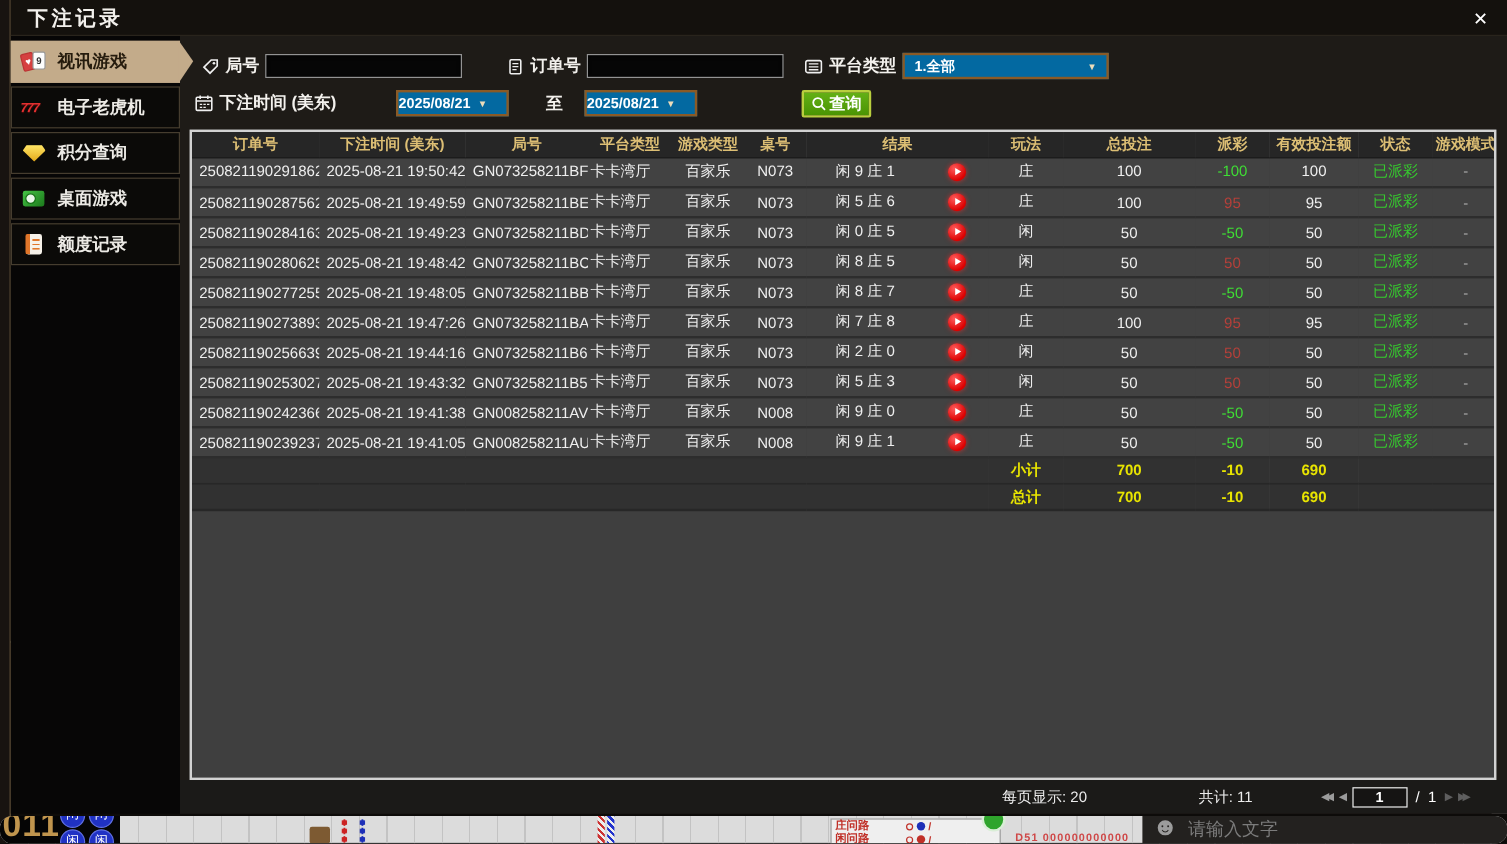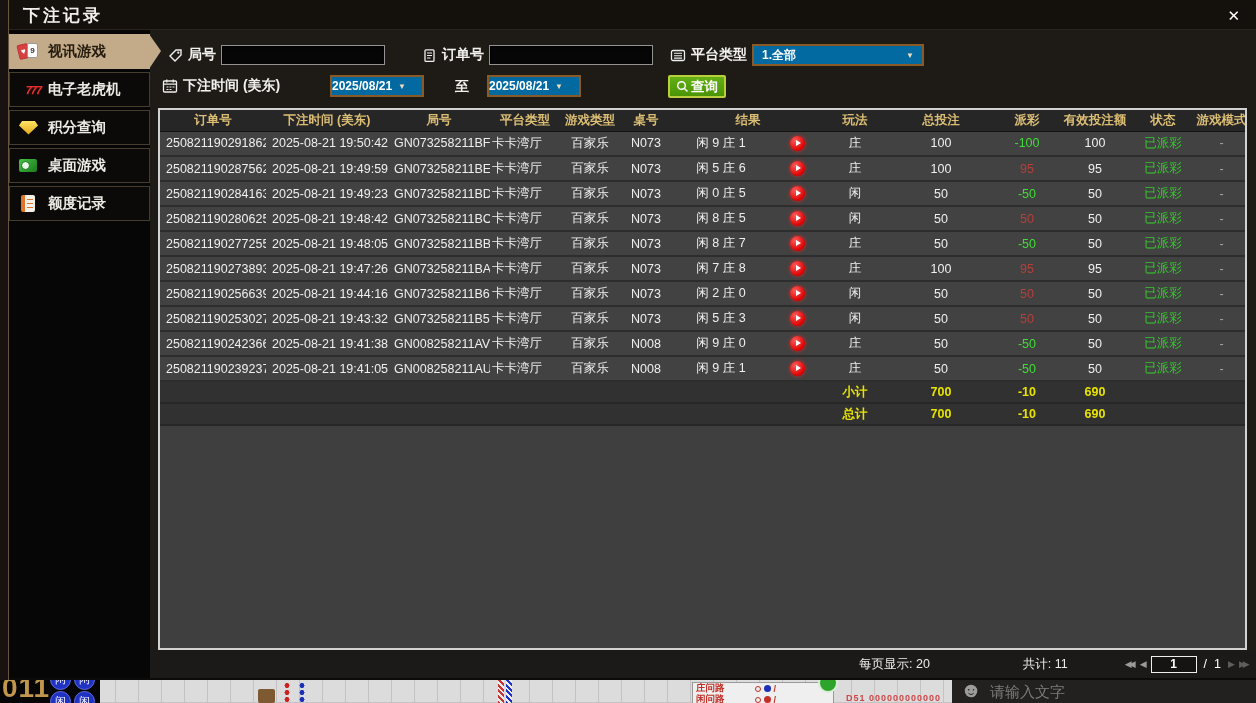--- a/index.html
+++ b/index.html
@@ -9,21 +9,21 @@
 
   
   .left-strip { position:absolute; left:0; top:0; width:9px; height:703px; background:#181310;
     border-right:1px solid rgba(170,142,98,.55); }
   .bg-bleed { position:absolute; left:1106px; top:36px; width:160px; color:rgba(232,226,214,.13);
     font-size:15px; font-weight:bold; white-space:nowrap; line-height:27px; z-index:1; }
   .bg-bleed-line3 { margin-top:34px; } .bg-bleed-line4 { margin-top:20px; }
   .bg-hr { position:absolute; left:1000px; top:33px; width:256px; height:1px; background:rgba(255,255,255,.22); z-index:1; }
   .mini-scroll { position:absolute; left:1243px; top:671px; width:26px; height:7px; background:#dedede; z-index:6; }
 
-  .bottom-bg { position:absolute; left:0; top:680px; width:1256px; height:23px; background:#dcdcdc; overflow:hidden; z-index:5; }
+  .bottom-bg { position:absolute; left:0; top:680px; width:1256px; height:23px; background:#dcdcdc; overflow:hidden; z-index:5;border-radius:10px; }
   .road-grid { position:absolute; inset:0;
     background-image:repeating-linear-gradient(90deg,#c3c3c3 0 1px,transparent 1px 23px),
                      repeating-linear-gradient(0deg,#c3c3c3 0 1px,transparent 1px 23px); }
   .shoe-box { position:absolute; left:0; top:0; width:100px; height:23px; background:#050505; }
   .shoe-num { position:absolute; left:2px; top:-8px; color:#c0954e; font-size:28px; font-weight:bold; letter-spacing:1px; }
   .road-circle { position:absolute; width:21px; height:21px; border-radius:50%; background:#2032c4;
     border:1px solid #5f6fe0; color:#fff; font-size:11px; line-height:19px; text-align:center; }
   .dealer-chip { position:absolute; left:258px; top:9px; width:17px; height:14px; background:#7d5a32; border-radius:2px;
     color:#e8d6b8; font-size:10px; line-height:13px; text-align:center; }
   .dot-col { position:absolute; top:2px; width:6px; height:21px;
@@ -62,21 +62,21 @@
   .tab.active { background:#c3ab8a; border-color:#c3ab8a; color:#251b0d; z-index:3; }
   .tab.active::after { content:''; position:absolute; right:-12px; top:-1px;
     border-top:17px solid transparent; border-bottom:18px solid transparent; border-left:12px solid #c3ab8a; }
 
   
   .s-icon { width:24px; height:20px; position:relative; flex:0 0 24px; }
   .card { position:absolute; width:11px; height:15px; background:#fdfdfd; border:1px solid #b33;
     border-radius:2px; font-size:8px; color:#c22; text-align:center; line-height:13px; }
   .card.c1 { left:1px; top:2px; transform:rotate(-14deg); background:#d64040; color:#fff; }
   .card.c2 { left:10px; top:1px; color:#333; border-color:#999; }
-  .icon-777 { color:#e23030; font-style:italic; font-weight:bold; font-size:11px; line-height:20px; text-align:right;
+  .icon-777 { color:#e23030; font-style:italic; font-weight:bold; font-size:11px; line-height:20px; text-align:left;
     text-shadow:0 1px 1px #5a0f0f; letter-spacing:-1px; }
   .icon-table { position:absolute; left:2px; top:3px; width:18px; height:13px; border-radius:2px;
     background:linear-gradient(135deg,#45c445,#1c7a1c); }
   .icon-table::after { content:''; position:absolute; left:2px; bottom:2px; width:7px; height:7px; border-radius:50%;
     background:#e9f7e9; border:1px solid #157015; }
   .icon-diamond { position:absolute; left:2px; top:3px; width:19px; height:14px;
     clip-path:polygon(50% 100%, 0 35%, 18% 0, 82% 0, 100% 35%);
     background:linear-gradient(#ffe565,#e2a718); }
   .icon-doc { position:absolute; left:4px; top:1px; width:14px; height:17px; background:#f6f1e9; border-radius:2px;
     border-left:4px solid #e0762a; }
@@ -115,21 +115,21 @@
   td.c-status { color:#36ca2e; }
   td.c-mode { color:#a6a6a6; }
   tr.summary-row td { background:#313131; color:#e8e400; font-weight:bold; height:22px; border-bottom:2px solid #272727; }
   .play-btn { display:inline-block; width:15px; height:15px; border-radius:50%; position:relative; vertical-align:middle;
     background:radial-gradient(circle at 35% 30%, #ff5a5a, #dd0000 70%); box-shadow:0 0 4px rgba(255,40,40,.7); cursor:pointer; }
   .play-btn::after { content:''; position:absolute; left:6px; top:4px;
     border-left:5px solid #fff; border-top:3.5px solid transparent; border-bottom:3.5px solid transparent; }
 
   
   .list-footer { position:absolute; left:0; top:620px; width:100%; height:28px; background:#1b1a18;
-    display:flex; align-items:center; color:#ececec; font-size:12.5px;padding-left:24px; }
+    display:flex; align-items:center; color:#ececec; font-size:12.5px; }
   .per-page { margin-left:685px; }
   .total-count { margin-left:93px; }
   .pager { margin-left:57px; display:flex; align-items:center; gap:7px; }
   .pg-arrow { font-size:9px; cursor:pointer; }
   .pg-first,.pg-prev { color:#9b9b9b; letter-spacing:-3px; }
   .pg-next,.pg-last { color:#5e5e5e; letter-spacing:-3px; }
   .pg-box { width:46px; height:17px; border:1px solid #eee; color:#fff; font-size:12px; font-weight:bold;
     text-align:center; line-height:15px; background:#151413; }
   .pg-sep,.pg-total { color:#fff; font-size:12.5px; }
 </style>

